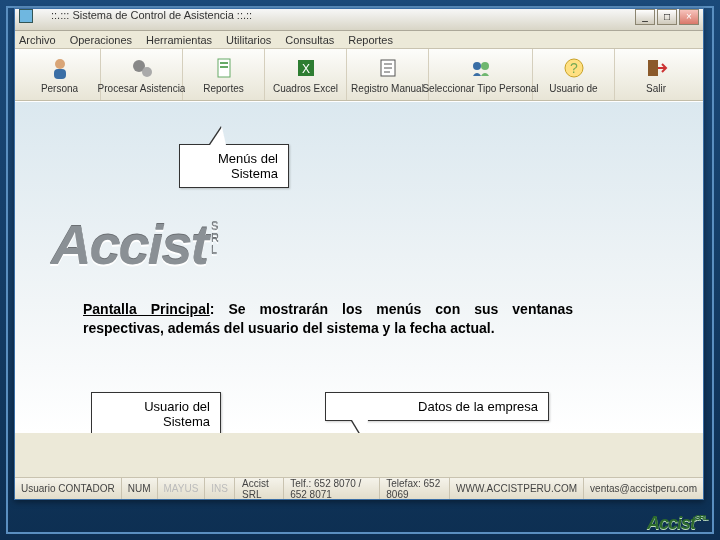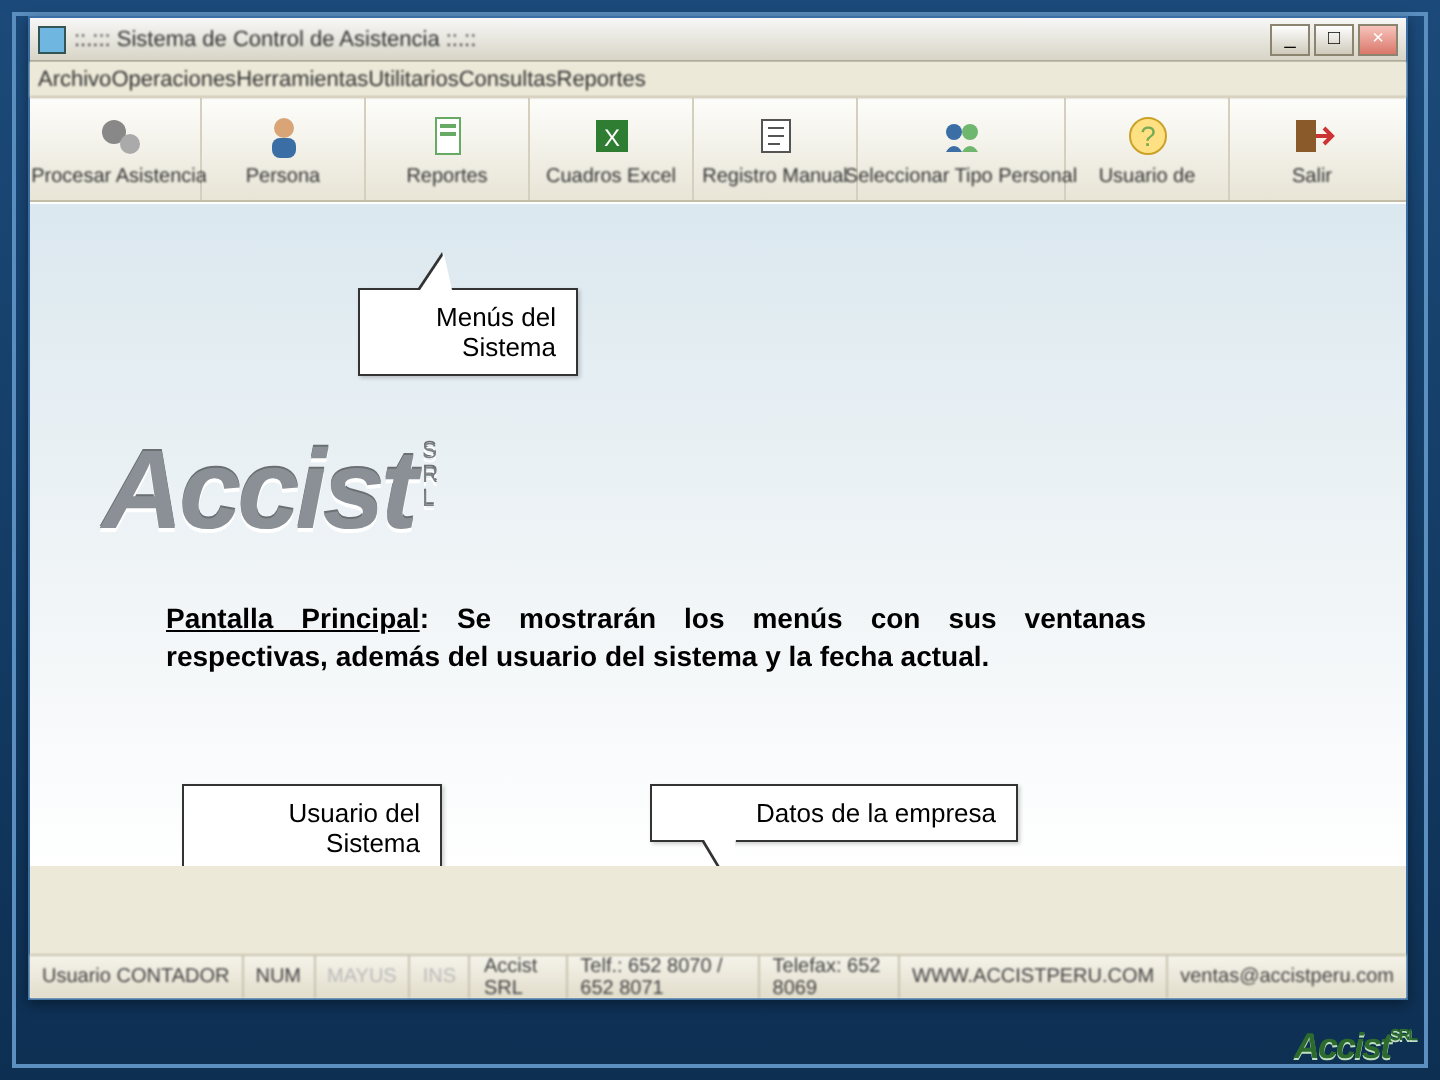--- a/index.html
+++ b/index.html
@@ -23,22 +23,23 @@
     background: #ece9d8;
     border: 1px solid #3a6ea5;
     box-shadow: 0 2px 6px rgba(0,0,0,.4);
     display: flex; flex-direction: column;
   }
   
   .titlebar {
     height: 22px;
     background: linear-gradient(to bottom,#f7f7f7,#d8d5c6);
     border-bottom: 1px solid #aca899;
-    display: flex; align-items: center;
+    display: flex; align-items: flex-start;
     padding: 0 4px;
+    gap: 14px;
   }
   .titlebar .app-icon {
     width: 14px; height: 14px; margin-right: 4px;
     background: #6fb7e0; border:1px solid #355;
   }
   .titlebar .title { flex:1; color:#333; filter: blur(.4px); }
   .winbtns { display:flex; gap:2px; }
   .winbtn {
     width:20px; height:16px;
     background: linear-gradient(#fefefe,#cfcabb);
@@ -46,21 +47,21 @@
     display:flex; align-items:center; justify-content:center;
     font-size:10px; line-height:1;
   }
   .winbtn.close { background: linear-gradient(#f7c3bc,#d9786a); color:#fff; }
   
   .menubar {
     height: 18px;
     background:#ece9d8;
     border-bottom:1px solid #c9c3b0;
     display:flex; align-items:center;
-    padding:0 4px; gap:0;
+    padding:0 4px; gap:14px;
     color:#333; filter: blur(.5px);
   }
   
   .toolbar {
     height: 52px;
     background: linear-gradient(#fdfdfb,#e8e5d6);
     border-bottom:1px solid #c3bda8;
     display:flex; align-items:center;
     padding:0 4px;
   }
@@ -186,34 +187,34 @@
     <span>Herramientas</span>
     <span>Utilitarios</span>
     <span>Consultas</span>
     <span>Reportes</span>
   </div>
 
   <div class="toolbar">
     <div class="tbtn">
       <div class="ticon">
         <svg width="24" height="24">
+            <circle cx="12" cy="8" r="5" fill="#d9a577"></circle>
+            <rect x="6" y="13" width="12" height="10" rx="4" fill="#3a6ea5"></rect>
+          </svg>
+      </div>
+      <span class="lbl">Persona</span>
+    </div>
+    <div class="tbtn">
+      <div class="ticon">
+        <svg width="24" height="24">
             <circle cx="9" cy="10" r="6" fill="#888"></circle>
             <circle cx="17" cy="16" r="5" fill="#aaa"></circle>
           </svg>
       </div>
       <span class="lbl">Procesar Asistencia</span>
-    </div>
-    <div class="tbtn">
-      <div class="ticon">
-        <svg width="24" height="24">
-            <circle cx="12" cy="8" r="5" fill="#d9a577"></circle>
-            <rect x="6" y="13" width="12" height="10" rx="4" fill="#3a6ea5"></rect>
-          </svg>
-      </div>
-      <span class="lbl">Persona</span>
     </div>
     <div class="tbtn">
       <div class="ticon">
         <svg width="24" height="24">
             <rect x="6" y="3" width="12" height="18" fill="#fff" stroke="#6a6"></rect>
             <rect x="8" y="6" width="8" height="2" fill="#6a6"></rect>
             <rect x="8" y="10" width="8" height="2" fill="#6a6"></rect>
           </svg>
       </div>
       <span class="lbl">Reportes</span>
@@ -279,21 +280,21 @@
 
     <div class="desc-box">
       <u>Pantalla Principal</u><span>: Se mostrarán los menús con sus ventanas respectivas, además del usuario del sistema y la fecha actual.</span>
     </div>
 
     <div class="callout down" style="left:76px; top:290px; width:130px;">
       <span>Usuario del Sistema</span>
       <div class="tail"></div>
     </div>
 
-    <div class="callout down" style="left:310px; top:290px; width:184px;">
+    <div class="callout down" style="left:310px; top:290px; width:224px;">
       <span>Datos de la empresa</span>
       <div class="tail"></div>
     </div>
   </div>
 
   <div class="statusbar">
     <div class="cell">
       <span>Usuario</span>&nbsp;
       <span>CONTADOR</span>
     </div>

